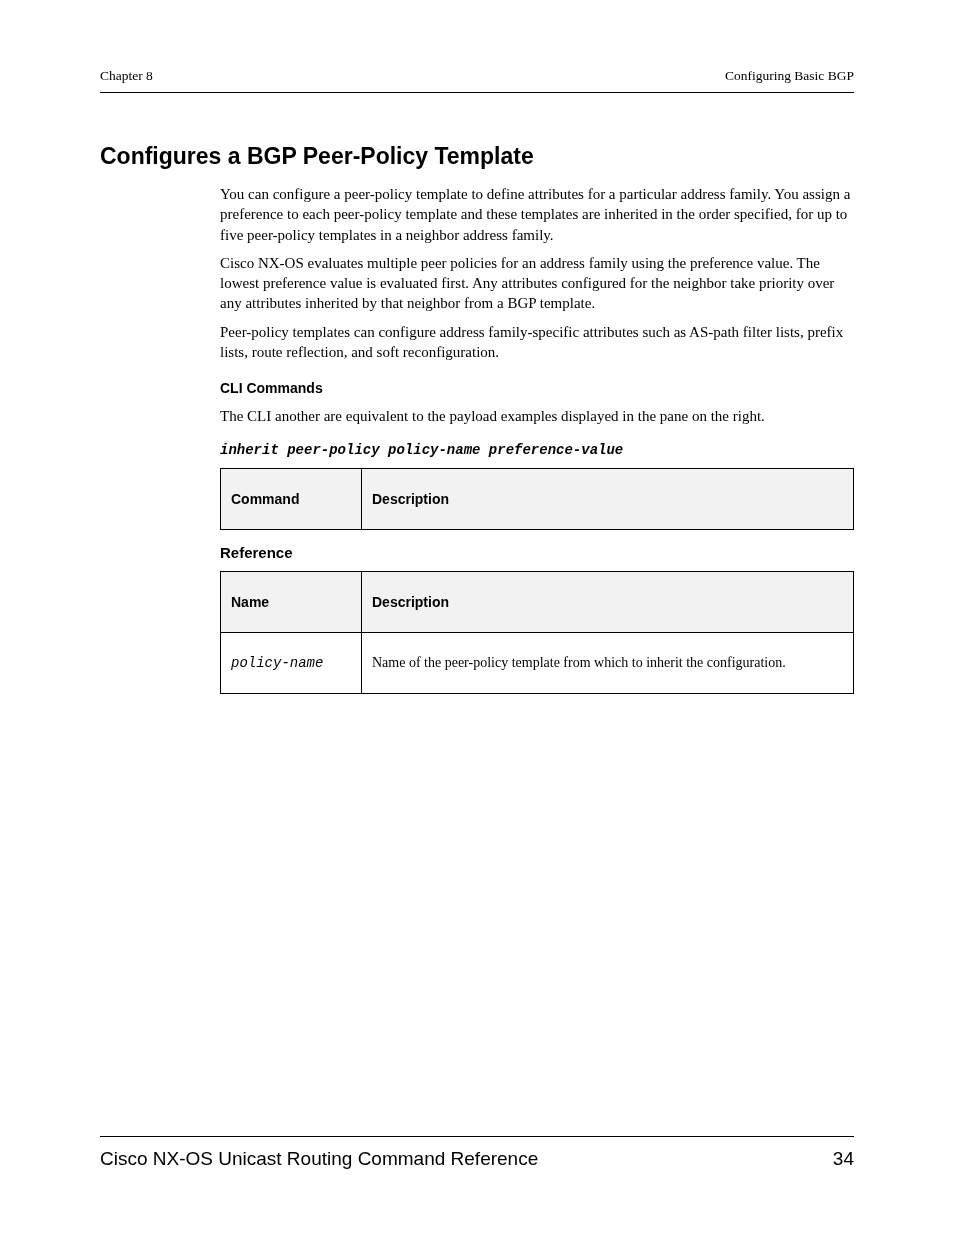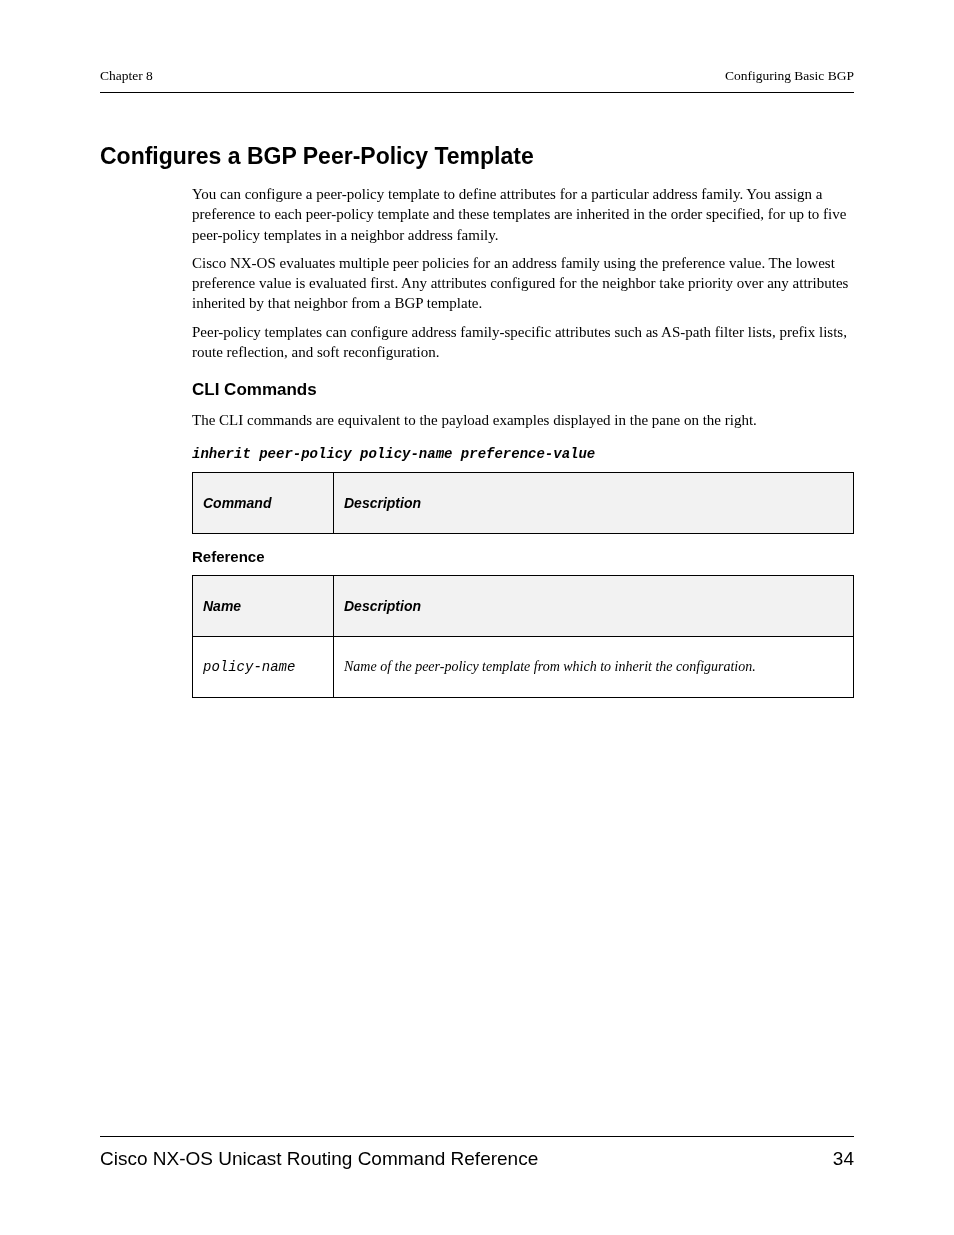--- a/index.html
+++ b/index.html
@@ -58,26 +58,26 @@
     right: 100px;
   }
   .h1 {
     font-family: Arial, Helvetica, sans-serif;
     font-weight: bold;
     font-size: 23px;
     margin-top: 28px;
     margin-bottom: 14px;
   }
   .indent-section {
-    margin-left: 92px;
+    margin-left: 120px;
   }
   .h2 {
     font-family: Arial, Helvetica, sans-serif;
     font-weight: bold;
-    font-size: 17px;
+    font-size: 14px;
     margin-top: 18px;
     margin-bottom: 10px;
   }
   .h3 {
     font-family: Arial, Helvetica, sans-serif;
     font-weight: bold;
     font-size: 15px;
     margin-top: 14px;
     margin-bottom: 8px;
   }
@@ -95,21 +95,20 @@
     border-collapse: collapse;
     width: 100%;
     margin: 10px 0 6px 0;
     font-size: 14px;
   }
   table.cli th, table.cli td {
     border: 1px solid #000;
     padding: 22px 10px;
     text-align: left;
     vertical-align: top;
-    font-style: italic;
   }
   table.cli th {
     font-family: Arial, Helvetica, sans-serif;
     font-weight: bold;
     background: #f2f2f2;
   }
   table.cli .col-param { width: 120px; }
   .italic { font-style: italic; }
 </style>
 </head>
@@ -127,21 +126,21 @@
 
     <div class="h1">Configures a BGP Peer-Policy Template</div>
 
     <div class="indent-section">
 
       <div class="p">You can configure a peer-policy template to define attributes for a particular address family. You assign a preference to each peer-policy template and these templates are inherited in the order specified, for up to five peer-policy templates in a neighbor address family.</div>
       <div class="p">Cisco NX-OS evaluates multiple peer policies for an address family using the preference value. The lowest preference value is evaluated first. Any attributes configured for the neighbor take priority over any attributes inherited by that neighbor from a BGP template.</div>
       <div class="p">Peer-policy templates can configure address family-specific attributes such as AS-path filter lists, prefix lists, route reflection, and soft reconfiguration.</div>
 
       <div class="h2">CLI Commands</div>
-      <div class="p">The CLI commands are equivalent to the payload examples displayed in the pane on the right.</div>
+      <div class="p">The CLI another are equivalent to the payload examples displayed in the pane on the right.</div>
 
       <div class="h3">
         <span class="code italic">inherit peer-policy policy-name preference-value</span>
       </div>
 
       <table class="cli">
         <tbody>
             <tr>
           <th class="col-param">Command</th>
           <th>Description</th>

